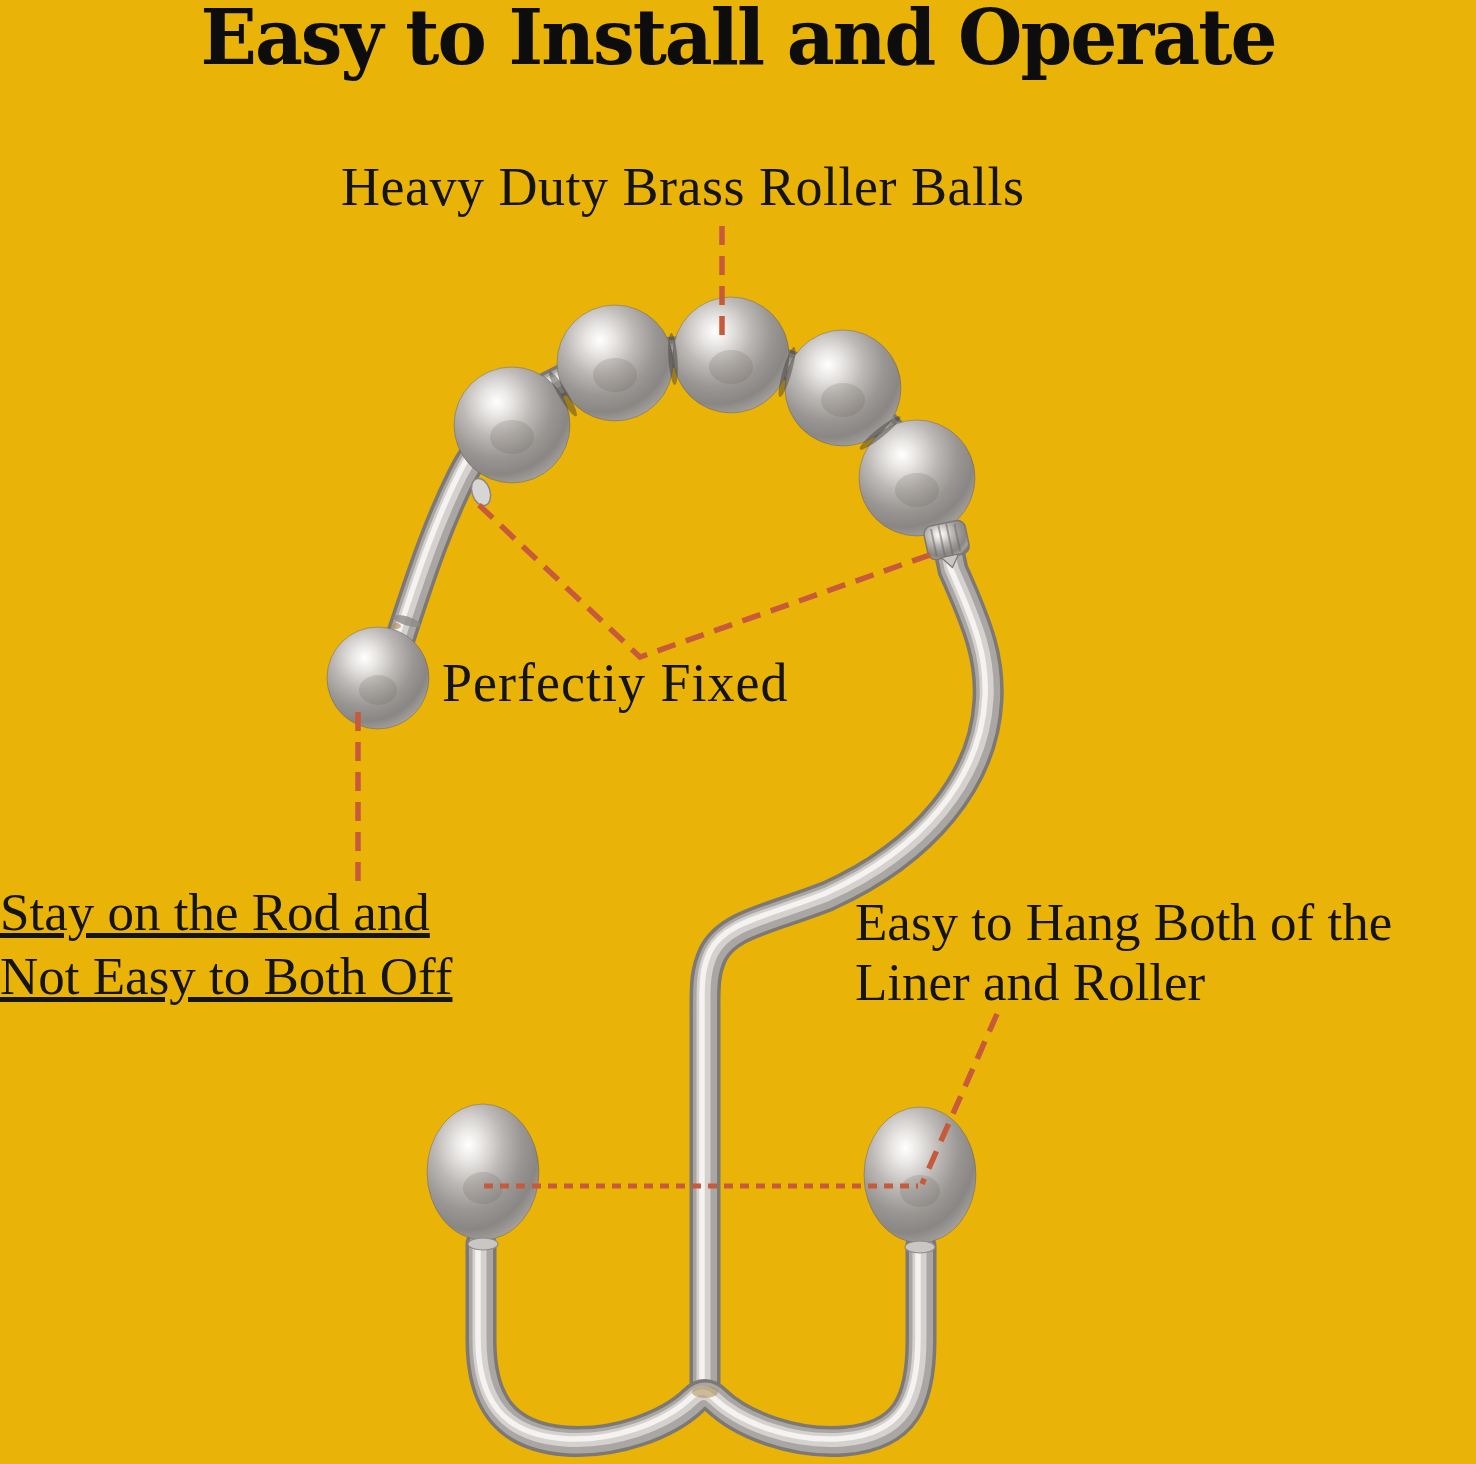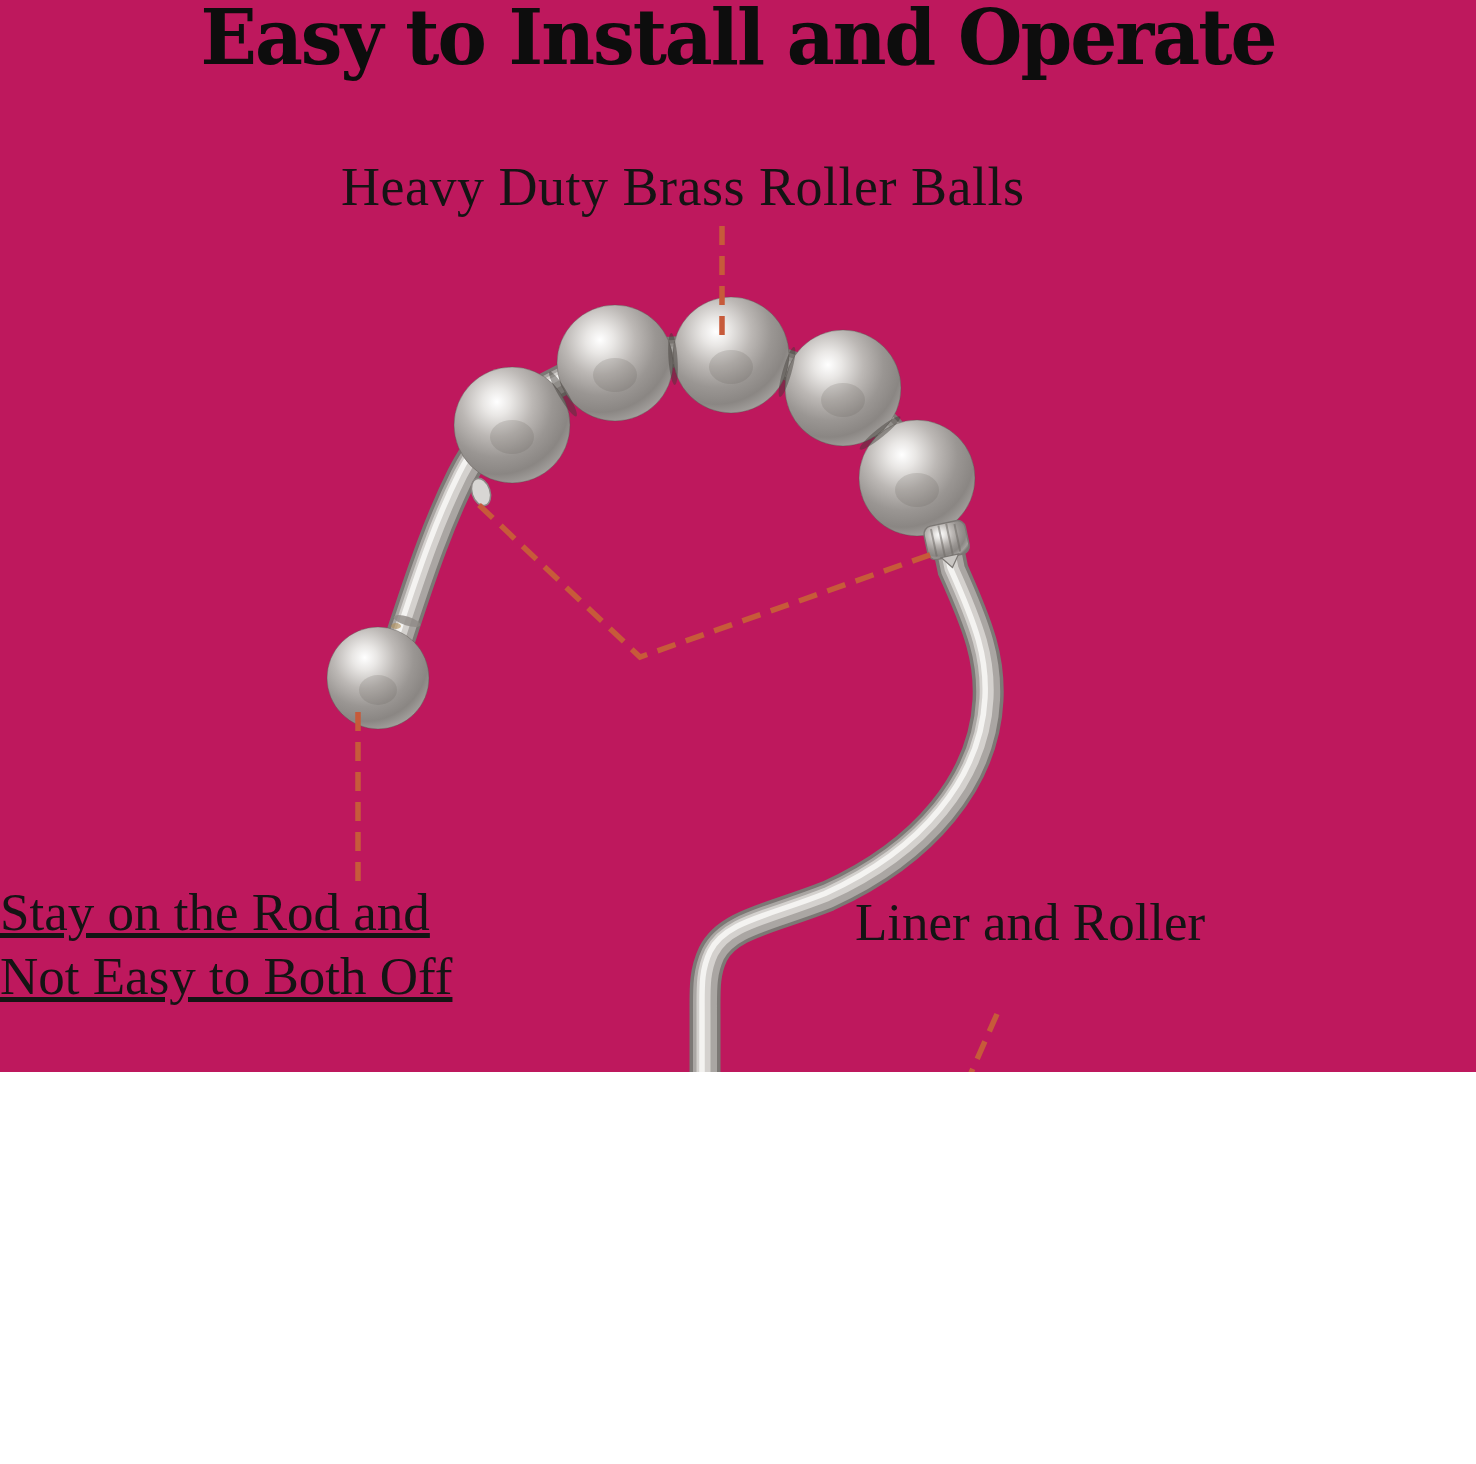--- a/index.html
+++ b/index.html
@@ -1,19 +1,19 @@
 <!DOCTYPE html>
 <html><head>
 <meta charset="utf-8">
 <style>
   html,body{margin:0;padding:0;background:#ffffff;}
   .canvas{
     position:relative;
-    width:1476px;height:1072px;
-    background:#be185d;
+    width:1476px;height:1464px;
+    background:#eab308;
     overflow:hidden;
     font-family:"Liberation Serif", serif;
     color:#121212;
   }
   .title{
     position:absolute;left:0;top:-8px;width:100%;
     text-align:center;
     font-family:"DejaVu Serif","Liberation Serif",serif;
     font-weight:700;
     font-size:74px;
@@ -126,23 +126,25 @@
 
     <path class="leader" d="M 722 226 L 722 344"></path>
     <path class="leader" d="M 479 505 L 640 657 L 938 552"></path>
     <path class="leader" d="M 358 712 L 358 884"></path>
     <path class="leader-fine" d="M 484 1186 L 918 1186"></path>
     <path class="leader" d="M 997 1014 L 922 1184"></path>
   </svg>
 
   <div class="label lbl-balls">Heavy Duty Brass Roller Balls</div>
 
+  <div class="label lbl-fixed">Perfectiy Fixed</div>
 
   <div class="label lbl-stay">
     <div>Stay on the Rod and</div>
     <div>Not Easy to Both Off</div>
   </div>
 
   <div class="label lbl-hang">
+    <div>Easy to Hang Both of the</div>
     <div>Liner and Roller</div>
   </div>
 
 </div>
 
 </body></html>

